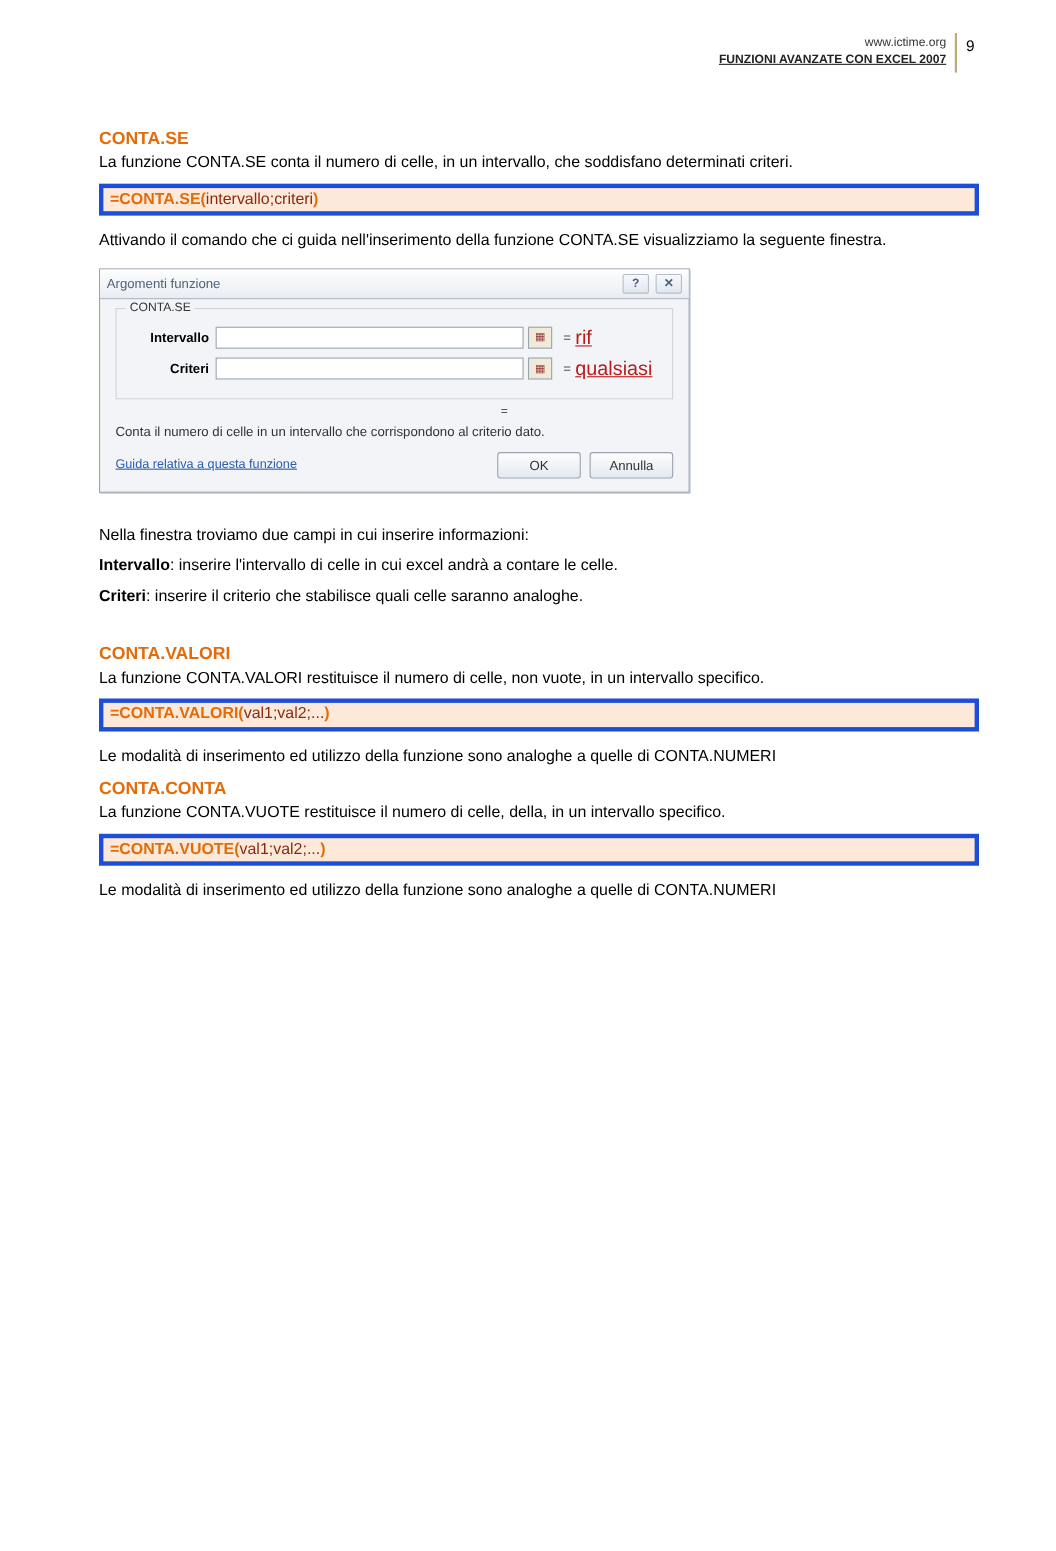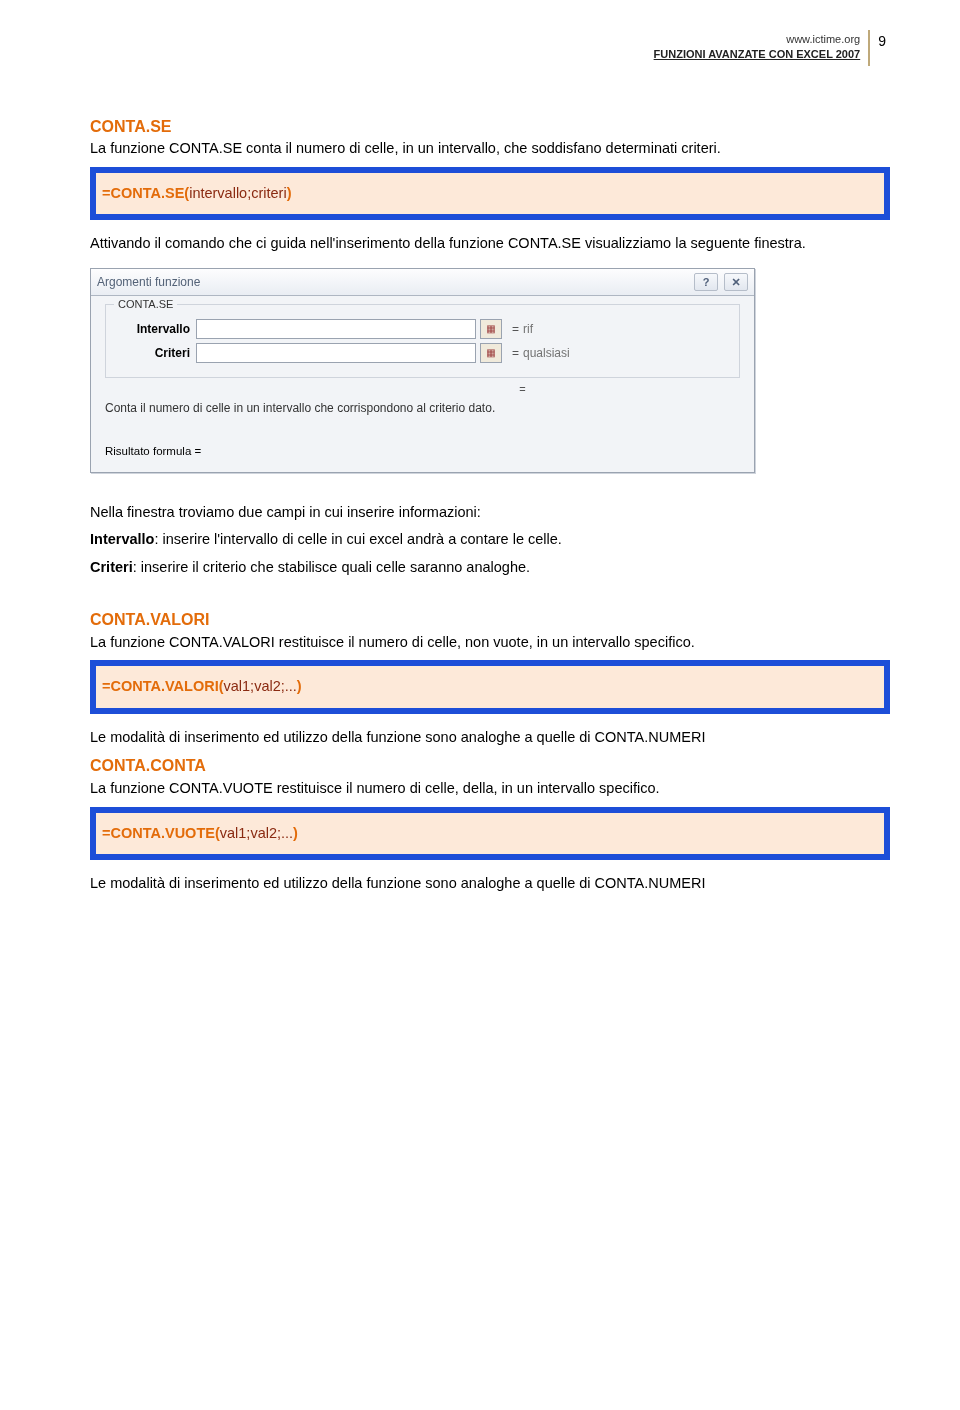--- a/index.html
+++ b/index.html
@@ -35,33 +35,33 @@
     font-size: 14px;
   }
   h2.func-title {
     color: #e36c0a;
     font-weight: bold;
     font-size: 16px;
     margin-bottom: 2px;
   }
   p { margin-bottom: 8px; text-align: justify; }
   .formula-box {
-    border: 6px solid #1d4ed8;
+    border: 4px solid #1d4ed8;
     background: #fde9d9;
-    padding: 11px 6px;
+    padding: 1px 6px;
     margin: 6px 0 14px 0;
     font-size: 14.5px;
   }
   .formula-box .orange { color: #e36c0a; font-weight: bold; }
   .formula-box .darkred { color: #8a2a11; }
   .bold { font-weight: bold; }
   .dialog {
     border: 1px solid #9aa3b0;
     background: #f2f4f7;
-    width: 665px;
+    width: 537px;
     margin: 14px 0 30px 0;
     font-family: Tahoma, Verdana, sans-serif;
     font-size: 12px;
     box-shadow: 1px 1px 0 #cfd4dc;
   }
   .dialog-titlebar {
     display:flex;
     align-items:center;
     justify-content: space-between;
     background: linear-gradient(#fdfdfe,#e9edf3);
@@ -97,21 +97,21 @@
     position:relative;
   }
   .arg-picker {
     margin-left:4px;
     width:22px; height:20px; border:1px solid #9aa3b0;
     background:#f0eadb;
     display:inline-flex; align-items:center; justify-content:center;
     font-size:10px; color:#9a3a3a;
   }
   .arg-eq { margin-left:10px; color:#555; font-size:12px; }
-  .arg-hint { margin-left:4px; color:#737373; font-size:12px; }
+  .arg-hint { margin-left:4px; color:#b91c1c; font-size:18px;text-decoration:underline; }
   .center-eq { text-align:center; color:#555; font-size:11px; margin:2px 0 2px 200px; }
   .desc-line { font-size:12px; color:#333; margin-top:3px; }
   .desc-indent { margin-left:160px; font-size:11.5px; color:#333; margin-top:8px; }
   .desc-indent .bold { font-weight:bold; }
   .result-line { font-size:11.5px; margin-top:28px; }
   .help-row { display:flex; justify-content: space-between; align-items:center; margin-top:10px; }
   .help-link { color:#2a5db0; text-decoration: underline; font-size:11.5px; cursor:pointer; }
   .btnrow { display:flex; gap:8px; }
   .btn {
     min-width:76px; height:24px;
@@ -167,21 +167,27 @@
       <div class="arg-row">
         <div class="arg-label">Criteri</div>
         <div class="arg-input"></div>
         <div class="arg-picker">▦</div>
         <span class="arg-eq">=</span>
         <span class="arg-hint">qualsiasi</span>
       </div>
     </div>
     <div class="center-eq">=</div>
     <div class="desc-line">Conta il numero di celle in un intervallo che corrispondono al criterio dato.</div>
-    <div class="result-line">Risultato formula =</div>
+    <div class="help-row">
+      <span class="help-link">Guida relativa a questa funzione</span>
+      <div class="btnrow">
+        <div class="btn">OK</div>
+        <div class="btn">Annulla</div>
+      </div>
+    </div>
   </div>
 </div>
 
 <p>Nella finestra troviamo due campi in cui inserire informazioni:</p>
 <p>
   <span class="bold">Intervallo</span><span>: inserire l'intervallo di celle in cui excel andrà a contare le celle.</span>
 </p>
 <p>
   <span class="bold">Criteri</span><span>: inserire il criterio che stabilisce quali celle saranno analoghe.</span>
 </p>

